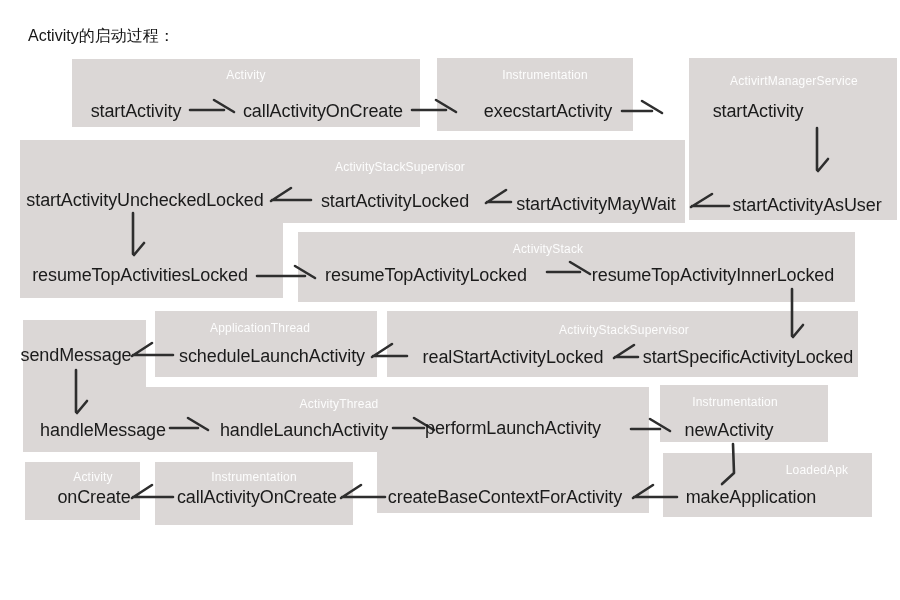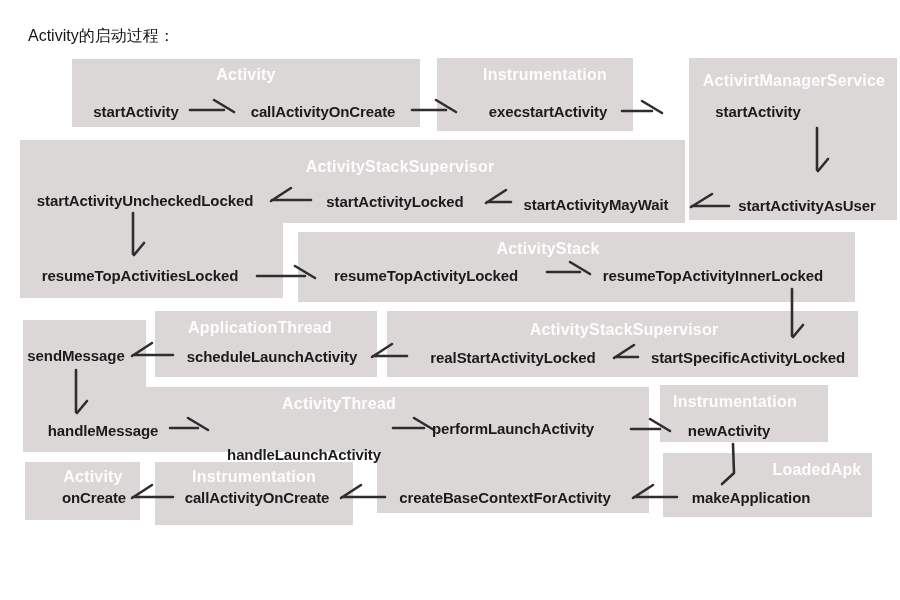--- a/index.html
+++ b/index.html
@@ -14,26 +14,26 @@
     position:relative;width:900px;height:540px;background:var(--page_bg);
     font-family:"Liberation Sans","DejaVu Sans",sans-serif;overflow:hidden;
   }
   .page-title{
     position:absolute;left:28px;top:26px;font-size:16px;color:#161616;
     white-space:nowrap;
   }
   .box{position:absolute;background:var(--box_bg);}
   .box-title{
     position:absolute;transform:translate(-50%,-50%);
-    color:var(--title_text);font-size:16px;font-weight:700;
+    color:var(--title_text);font-size:12px;font-weight:400;
     white-space:nowrap;letter-spacing:.2px;
   }
   .method{
     position:absolute;transform:translate(-50%,-50%);
-    color:var(--method_text);font-size:15px;font-weight:700;
+    color:var(--method_text);font-size:18px;font-weight:400;
     white-space:nowrap;letter-spacing:-0.1px;
   }
   svg.arrows{position:absolute;left:0;top:0;width:900px;height:600px;pointer-events:none;}
   svg.arrows path{fill:none;stroke:var(--arrow);stroke-width:2.6;stroke-linecap:round;stroke-linejoin:round;}
   .credit{
     position:absolute;transform:translate(-50%,-50%);left:777px;top:560px;
     font-size:20px;color:#161616;white-space:nowrap;
   }
 </style>
 </head>
@@ -106,21 +106,21 @@
   <div class="method" style="left:395px;top:201px">startActivityLocked</div>
   <div class="method" style="left:596px;top:204px">startActivityMayWait</div>
   <div class="method" style="left:426px;top:275px">resumeTopActivityLocked</div>
   <div class="method" style="left:140px;top:275px">resumeTopActivitiesLocked</div>
   <div class="method" style="left:713px;top:275px">resumeTopActivityInnerLocked</div>
   <div class="method" style="left:272px;top:356px">scheduleLaunchActivity</div>
   <div class="method" style="left:513px;top:357px">realStartActivityLocked</div>
   <div class="method" style="left:748px;top:357px">startSpecificActivityLocked</div>
   <div class="method" style="left:76px;top:355px">sendMessage</div>
   <div class="method" style="left:103px;top:430px">handleMessage</div>
-  <div class="method" style="left:304px;top:454px">handleLaunchActivity</div>
+  <div class="method" style="left:304px;top:430px">handleLaunchActivity</div>
   <div class="method" style="left:513px;top:428px">performLaunchActivity</div>
   <div class="method" style="left:505px;top:497px">createBaseContextForActivity</div>
   <div class="method" style="left:729px;top:430px">newActivity</div>
   <div class="method" style="left:751px;top:497px">makeApplication</div>
   <div class="method" style="left:94px;top:497px">onCreate</div>
   <div class="method" style="left:257px;top:497px">callActivityOnCreate</div>
 
   <div class="credit">Design by xuyinhuan</div>
 
 </div>

